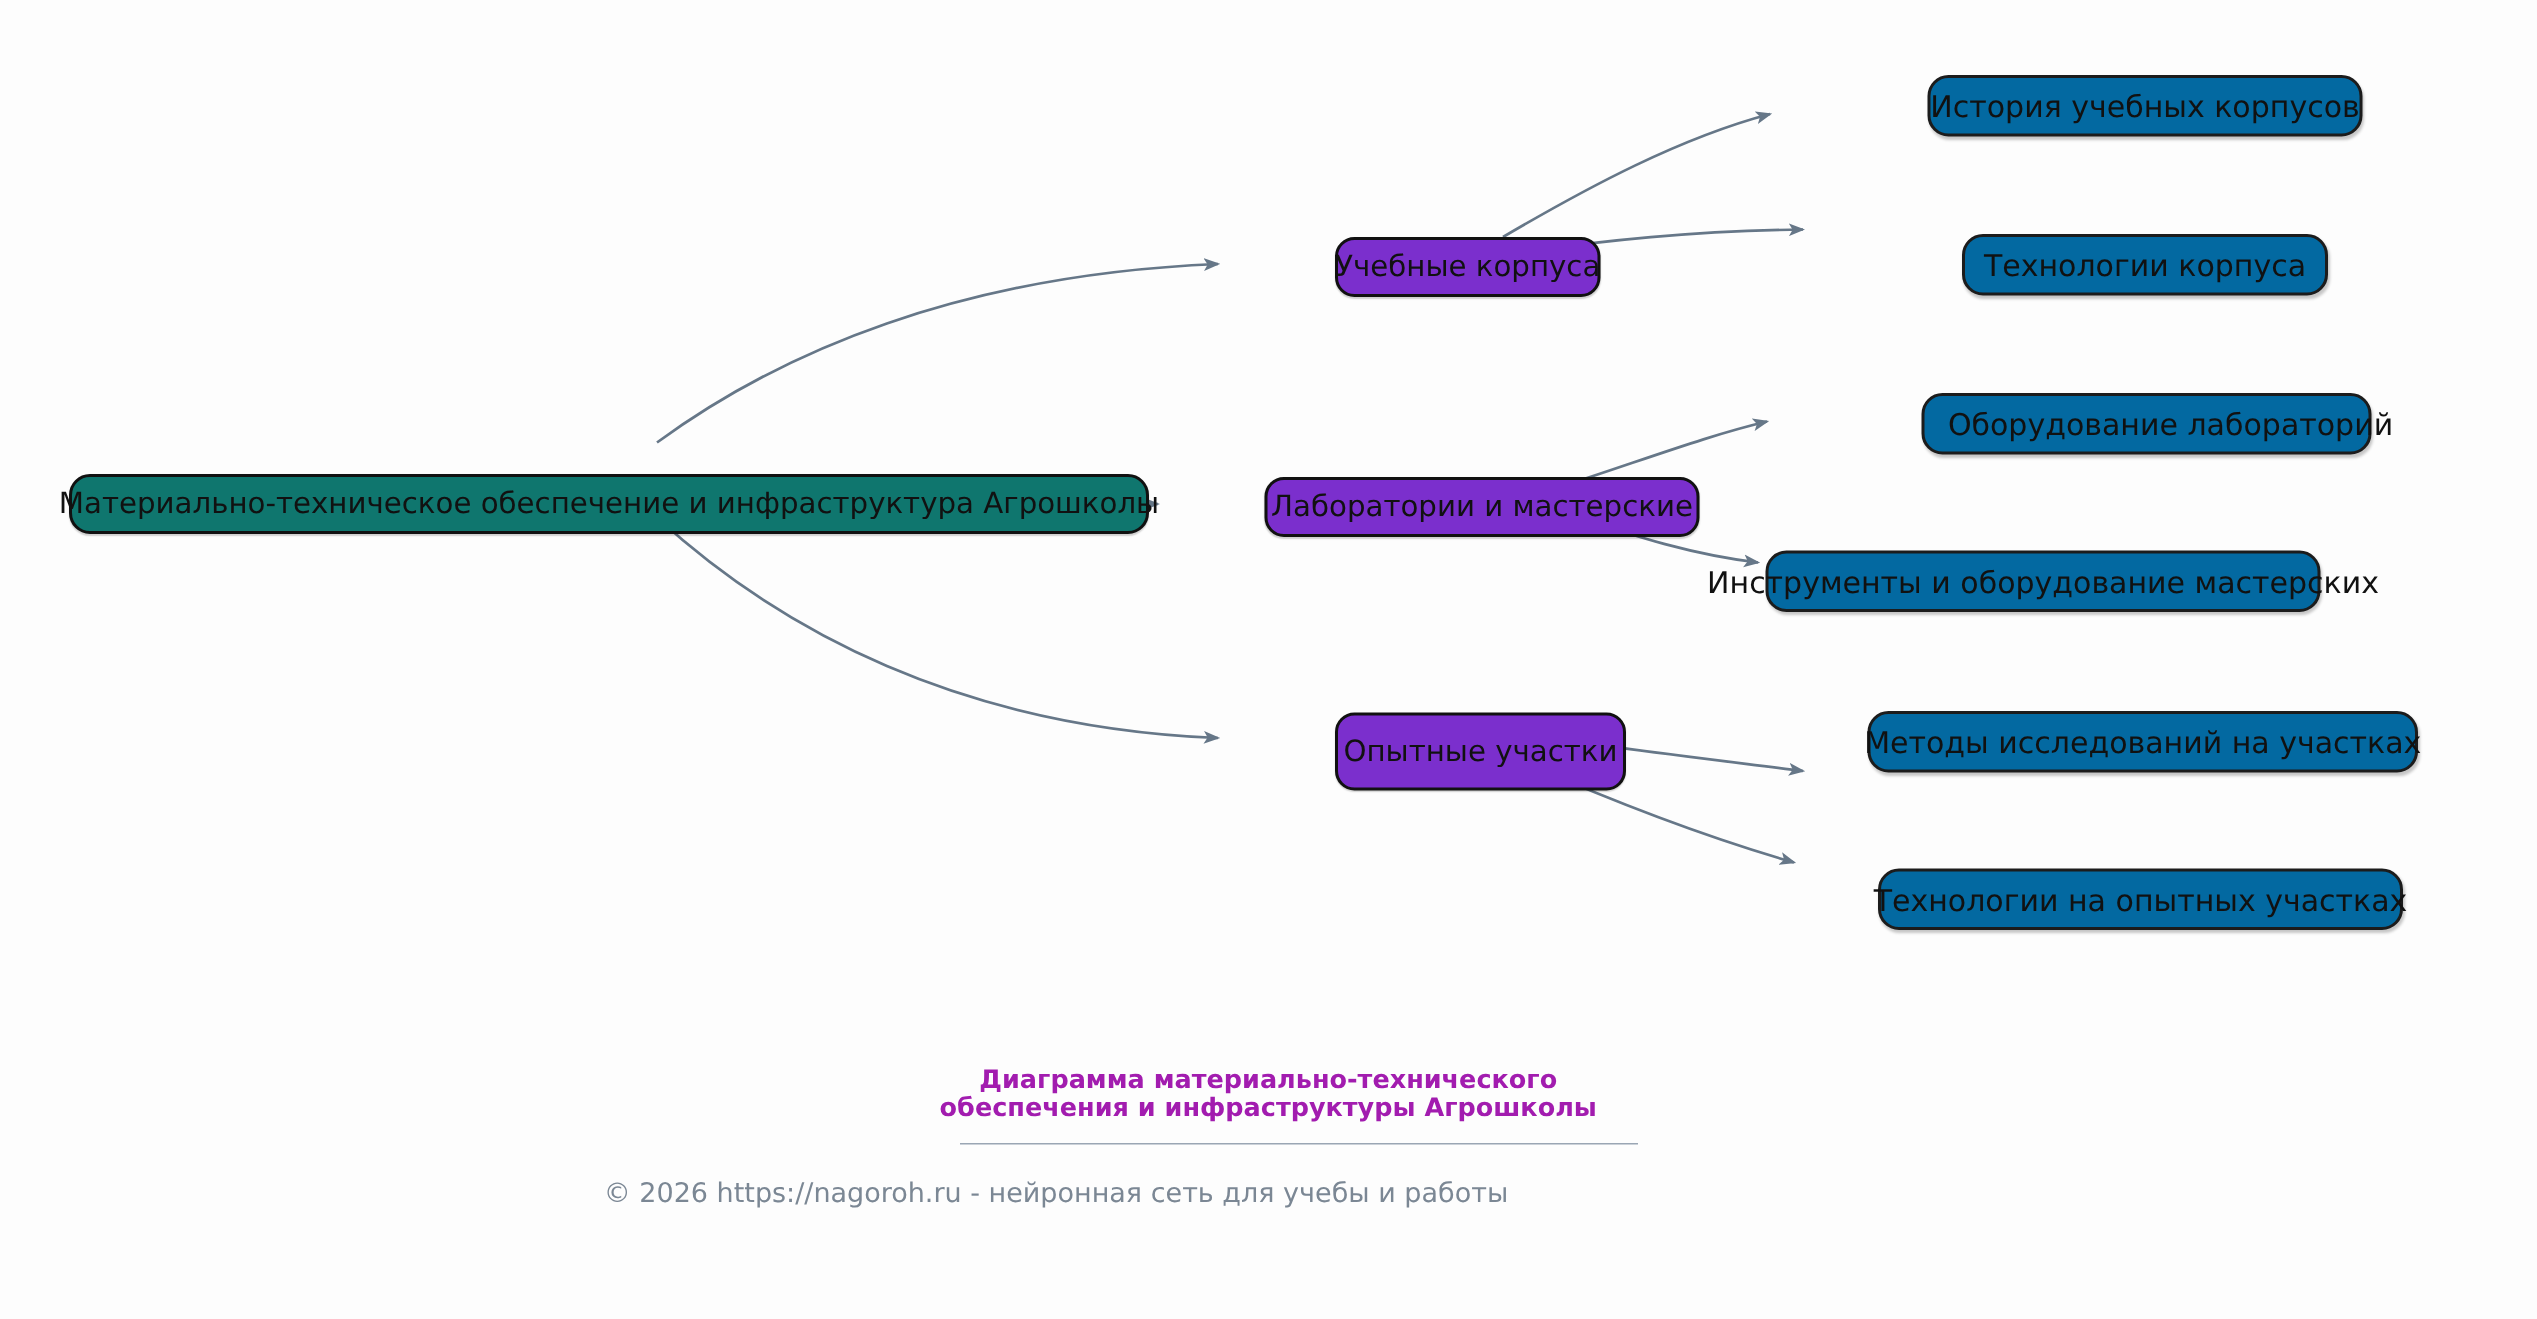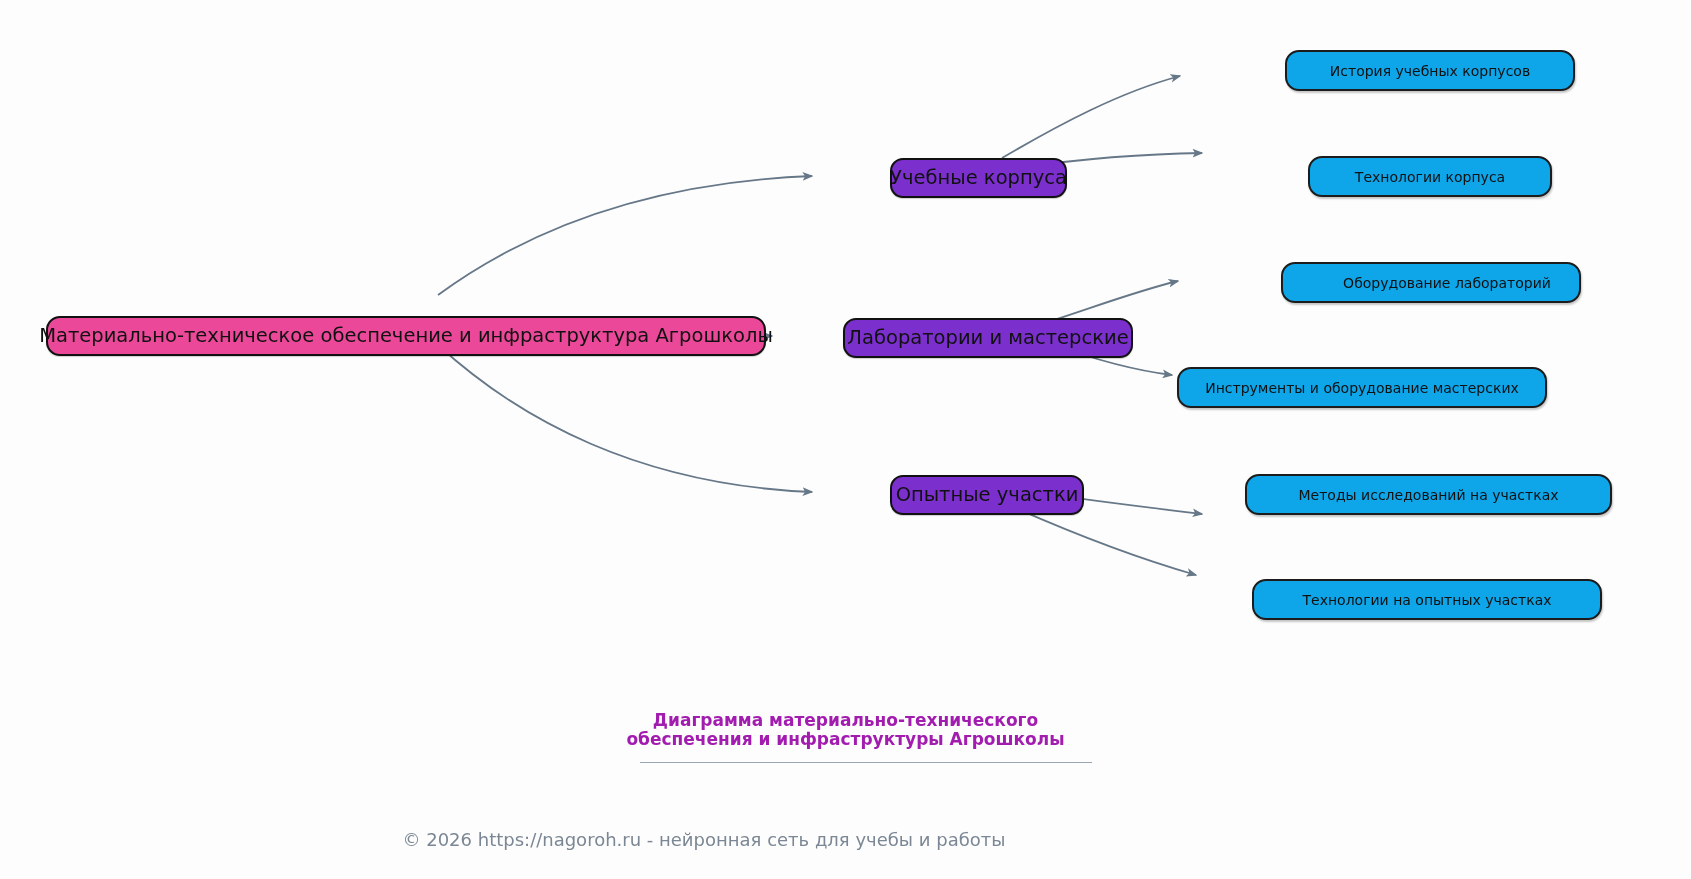--- a/index.html
+++ b/index.html
@@ -27,40 +27,40 @@
   .node {
     position: absolute;
     display: flex;
     align-items: center;
     justify-content: center;
     border-radius: 13px;
     white-space: nowrap;
     line-height: 1;
   }
   .node-root {
-    background: #ec4899;
+    background: #0f766e;
     border: 2.2px solid #111111;
     color: #111111;
     font-size: 19.5px;
     border-radius: 14px;
     box-shadow: 0 1px 1px rgba(0,0,0,0.18);
   }
   .node-branch {
     background: #7b2fcd;
     border: 2.2px solid #111111;
     color: #111111;
     font-size: 19.5px;
     border-radius: 13px;
     box-shadow: 0 1px 1px rgba(0,0,0,0.18);
   }
   .node-leaf {
-    background: #0ea5e9;
+    background: #0369a1;
     border: 2.1px solid #1c1c1c;
     color: #111111;
-    font-size: 14px;
+    font-size: 20px;
     border-radius: 14px;
     box-shadow: 1px 2px 2px rgba(0,0,0,0.22);
   }
   .caption {
     position: absolute;
     left: 0;
     width: 1691px;
     text-align: center;
     color: #a21caf;
     font-size: 17px;
@@ -72,21 +72,20 @@
     height: 1px;
     background: #9aa6b4;
   }
   .footer {
     position: absolute;
     left: 0;
     width: 1408px;
     text-align: center;
     color: #7b8794;
     font-size: 18px;
-    margin-top: 44px;
   }
 </style>
 </head>
 <body>
 
 <div id="stage">
 
   <svg class="edges" viewBox="0 0 1691 879">
     <defs>
       <marker id="arrow" markerWidth="11" markerHeight="9" refX="9.5" refY="4.5" orient="auto" markerUnits="userSpaceOnUse">
@@ -115,21 +114,21 @@
   </div>
 
   <div class="node node-branch" style="left:890px; top:158px; width:177px; height:40px;">
     <span>Учебные корпуса</span>
   </div>
 
   <div class="node node-branch" style="left:843px; top:318px; width:290px; height:40px;">
     <span>Лаборатории и мастерские</span>
   </div>
 
-  <div class="node node-branch" style="left:890px; top:475px; width:194px; height:40px;">
+  <div class="node node-branch" style="left:890px; top:475px; width:194px; height:52px;">
     <span>Опытные участки</span>
   </div>
 
   <div class="node node-leaf" style="left:1285px; top:50px; width:290px; height:41px;">
     <span>История учебных корпусов</span>
   </div>
 
   <div class="node node-leaf" style="left:1308px; top:156px; width:244px; height:41px;">
     <span>Технологии корпуса</span>
   </div>

